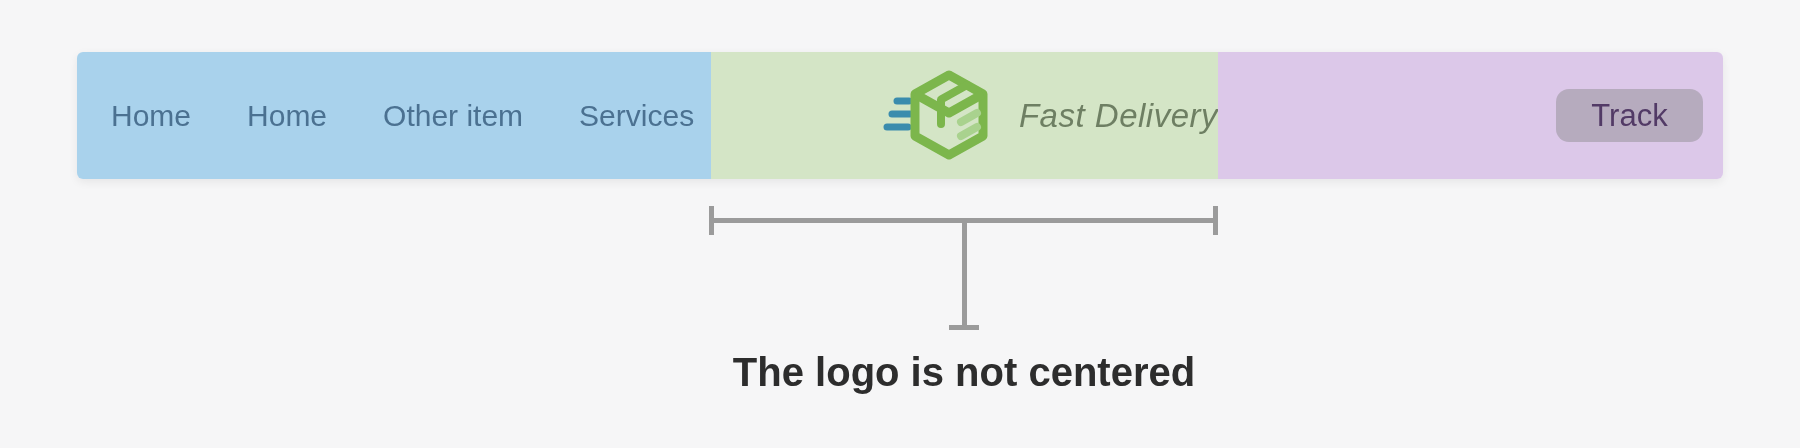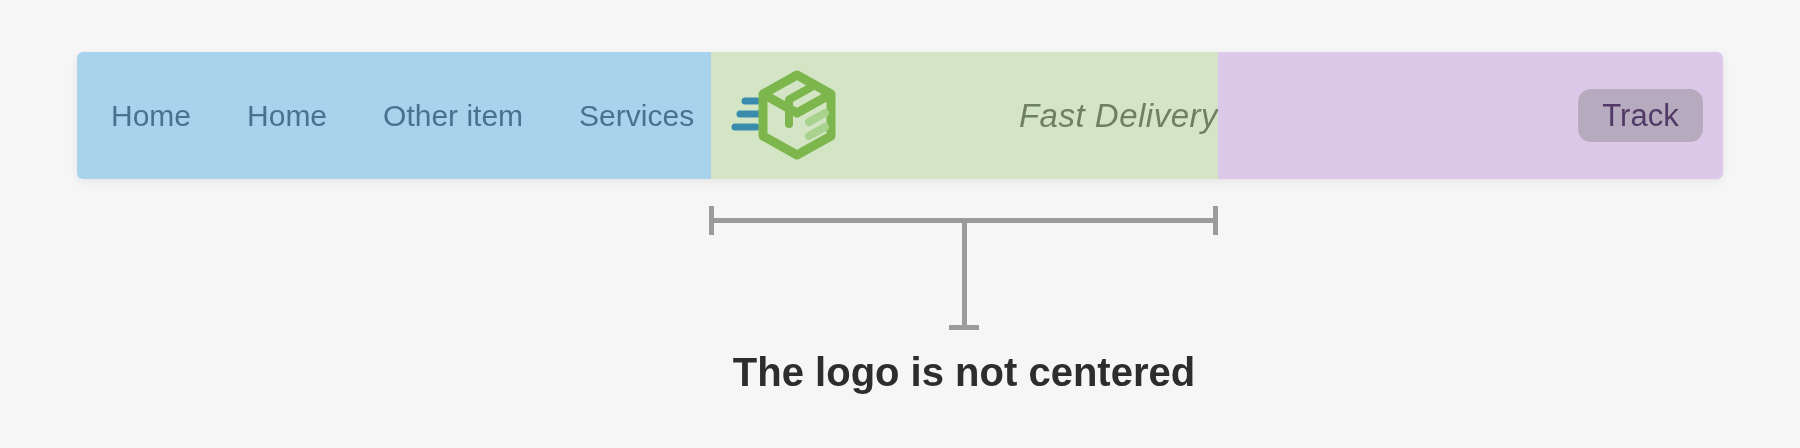--- a/index.html
+++ b/index.html
@@ -29,42 +29,42 @@
   }
   .nav-link {
     font-size: 30px; font-weight: 500;
     color: var(--nav-link-text, #4b7191);
     text-decoration: none; cursor: pointer;
     white-space: nowrap;
   }
   .section-logo {
     width: 507px; flex: 0 0 507px;
     background: var(--logo-section-bg, #d4e5c6);
-    display: flex; align-items: center; justify-content: space-between;
+    display: flex; align-items: center; justify-content: flex-end;
     gap: 24px;
     padding-left: 20px;
   }
   .logo-icon-svg { display: block; }
   .logo-icon-svg .cube { stroke: var(--logo-green, #7cb64c); }
   .logo-icon-svg .cube-light { stroke: var(--logo-green-light, #a9d28e); }
   .logo-icon-svg .speed { stroke: var(--logo-teal, #3a8cad); }
   .brand-name {
     font-size: 33px; font-style: italic; font-weight: 500;
     color: var(--logo-text, #6e7f63);
     letter-spacing: 0.5px;
     white-space: nowrap;
   }
   .section-action {
     flex: 1 1 auto;
     background: var(--action-section-bg, #dcc8e9);
     display: flex; align-items: center; justify-content: flex-end;
     padding-right: 20px;
   }
   .track-button {
-    width: 125px; height: 53px;
+    width: 147px; height: 53px;
     border: none; border-radius: 13px;
     background: var(--track-button-bg, #b6abbe);
     color: var(--track-button-text, #523a66);
     font-family: inherit;
     font-size: 31px; font-weight: 500;
     cursor: pointer;
   }
 
   
   .ann { position: absolute; background: var(--annotation-line, #9b9b9b); }

